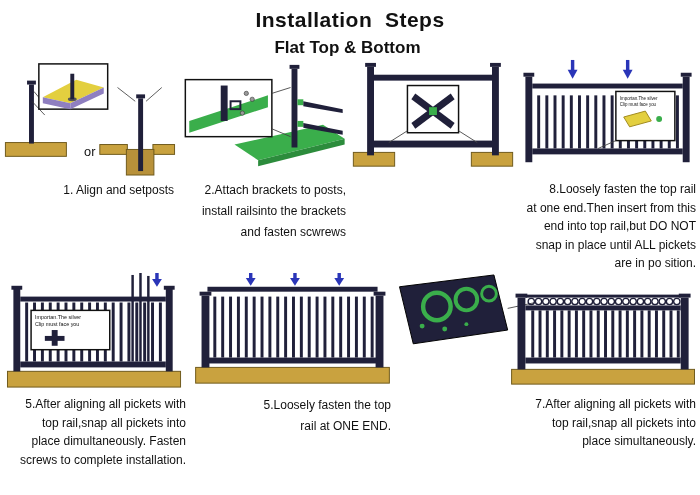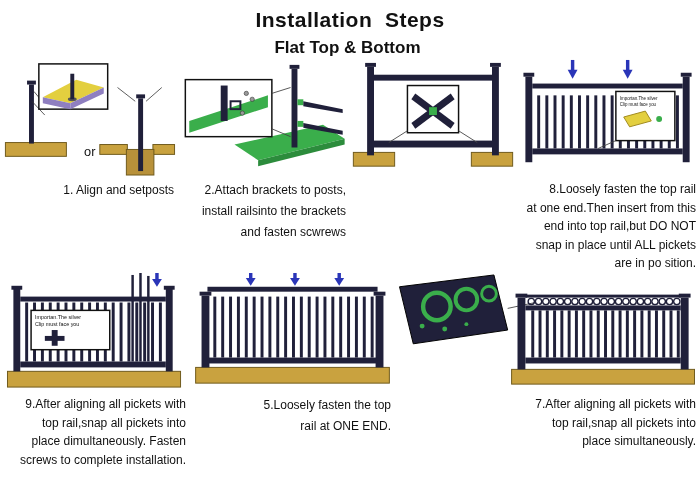--- a/index.html
+++ b/index.html
@@ -241,21 +241,21 @@
             <rect class="whitebox" x="30" y="38" width="80" height="40"></rect>
             <text x="34" y="47" font-size="5.5">Importan.The silver</text>
             <text x="34" y="54" font-size="5.5">Clip must face you</text>
             <g>
               <rect class="dark" x="44" y="64" width="20" height="5"></rect>
               <rect class="dark" x="51" y="58" width="6" height="16"></rect>
             </g>
           </g>
         </svg>
       </div>
-      <p class="caption tight">9.After aligning all pickets with
+      <p class="caption tight">5.After aligning all pickets with
 top rail,snap all pickets into
 place dimultaneously. Fasten
 screws to complete installation.</p>
     </section>
 
     <section class="panel p6">
       <div class="illus">
         <svg viewBox="0 0 205 120">
           <g>
             <line class="arrow-line" x1="60" y1="0" x2="60" y2="6"></line>

